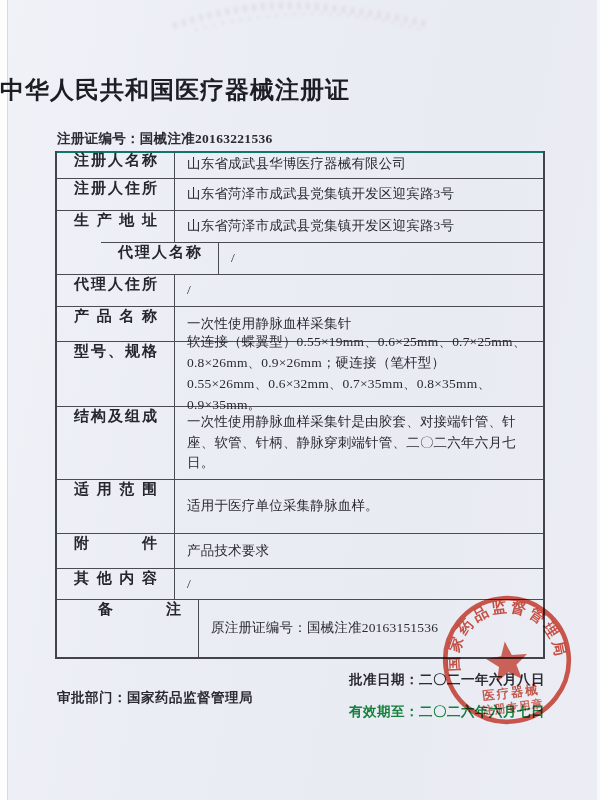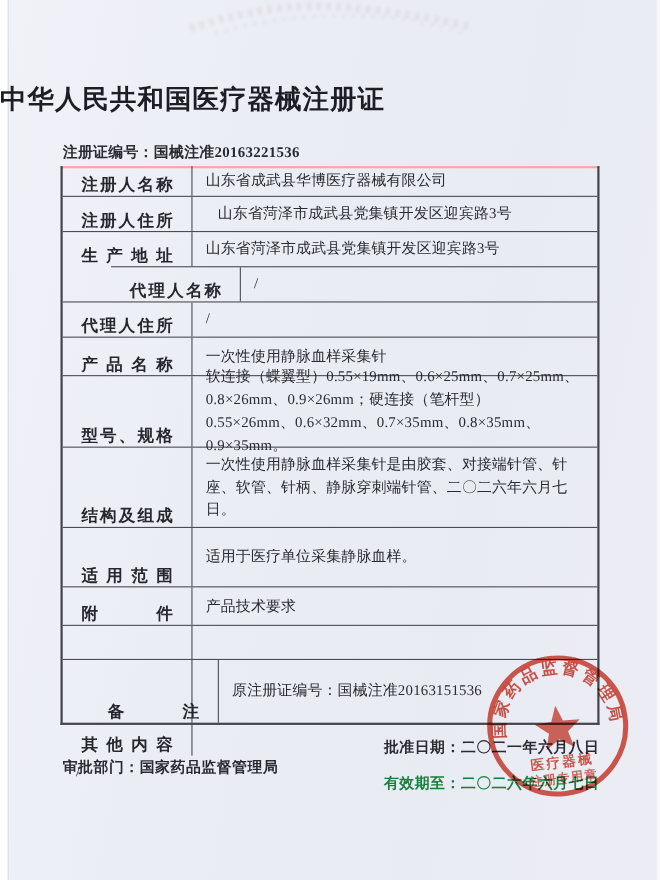--- a/index.html
+++ b/index.html
@@ -27,58 +27,58 @@
   }
   .bleed svg{width:100%;height:100%;}
 
   .title{
     position:absolute;top:74px;left:0;right:0;text-align:left;
     font-size:24px;font-weight:bold;letter-spacing:1px;color:#1d1d24;
   }
   .regno{
     position:absolute;left:55px;top:130px;width:490px;box-sizing:border-box;
     font-size:13.5px;font-weight:bold;letter-spacing:0.3px;
-    padding:0 0 3px 2px;border-bottom:2px solid #fca5a5;color:#2a2a32;
+    padding:0 0 3px 2px;border-bottom:2px solid #0f766e;color:#2a2a32;
   }
   .cert-table{
     position:absolute;left:55px;top:151px;width:490px;box-sizing:border-box;
     border:2px solid #43434c;border-top:none;
     background:transparent;
   }
   .row{display:flex;border-top:1.5px solid #4b4b54;}
   .row:first-child{border-top:none;}
   .cell-label{
     flex:0 0 118px;width:118px;box-sizing:border-box;
     border-right:1.5px solid #4b4b54;
-    display:flex;align-items:flex-end;
+    display:flex;align-items:flex-start;
     padding:0 17px;
     font-weight:bold;font-size:15px;color:#26262e;
   }
   .cell-label span{
     display:block;width:100%;
     text-align:justify;text-align-last:justify;
   }
   .cell-value{
     flex:1 1 auto;box-sizing:border-box;
     display:flex;align-items:center;
     padding:4px 14px 4px 12px;
     font-size:13.5px;line-height:1.55;color:#2a2a32;letter-spacing:0.2px;
   }
   
   .row:nth-child(1){height:27px;}
-  .row:nth-child(2){height:31px;gap:11px;}
+  .row:nth-child(2){height:31px;}
   .row:nth-child(3){height:31px;}
   .row:nth-child(4){height:31px;margin-left:44px;}
   .row:nth-child(5){height:31px;}
   .row:nth-child(6){height:34px;}
   .row:nth-child(7){height:64px;}
   .row:nth-child(8){height:72px;}
   .row:nth-child(9){height:53px;}
   .row:nth-child(10){height:34px;}
-  .row:nth-child(11){height:30px;flex-direction:column;}
+  .row:nth-child(11){height:30px;}
   .row:nth-child(12){height:57px;padding-left:24px;}
 
   .footer-dept{
     position:absolute;left:57px;top:689px;
     font-size:13.5px;font-weight:bold;color:#2a2a32;letter-spacing:0.5px;
   }
   .footer-date-approved{
     position:absolute;right:55px;top:671px;
     font-size:13.5px;font-weight:bold;color:#2a2a32;letter-spacing:0.5px;
   }

